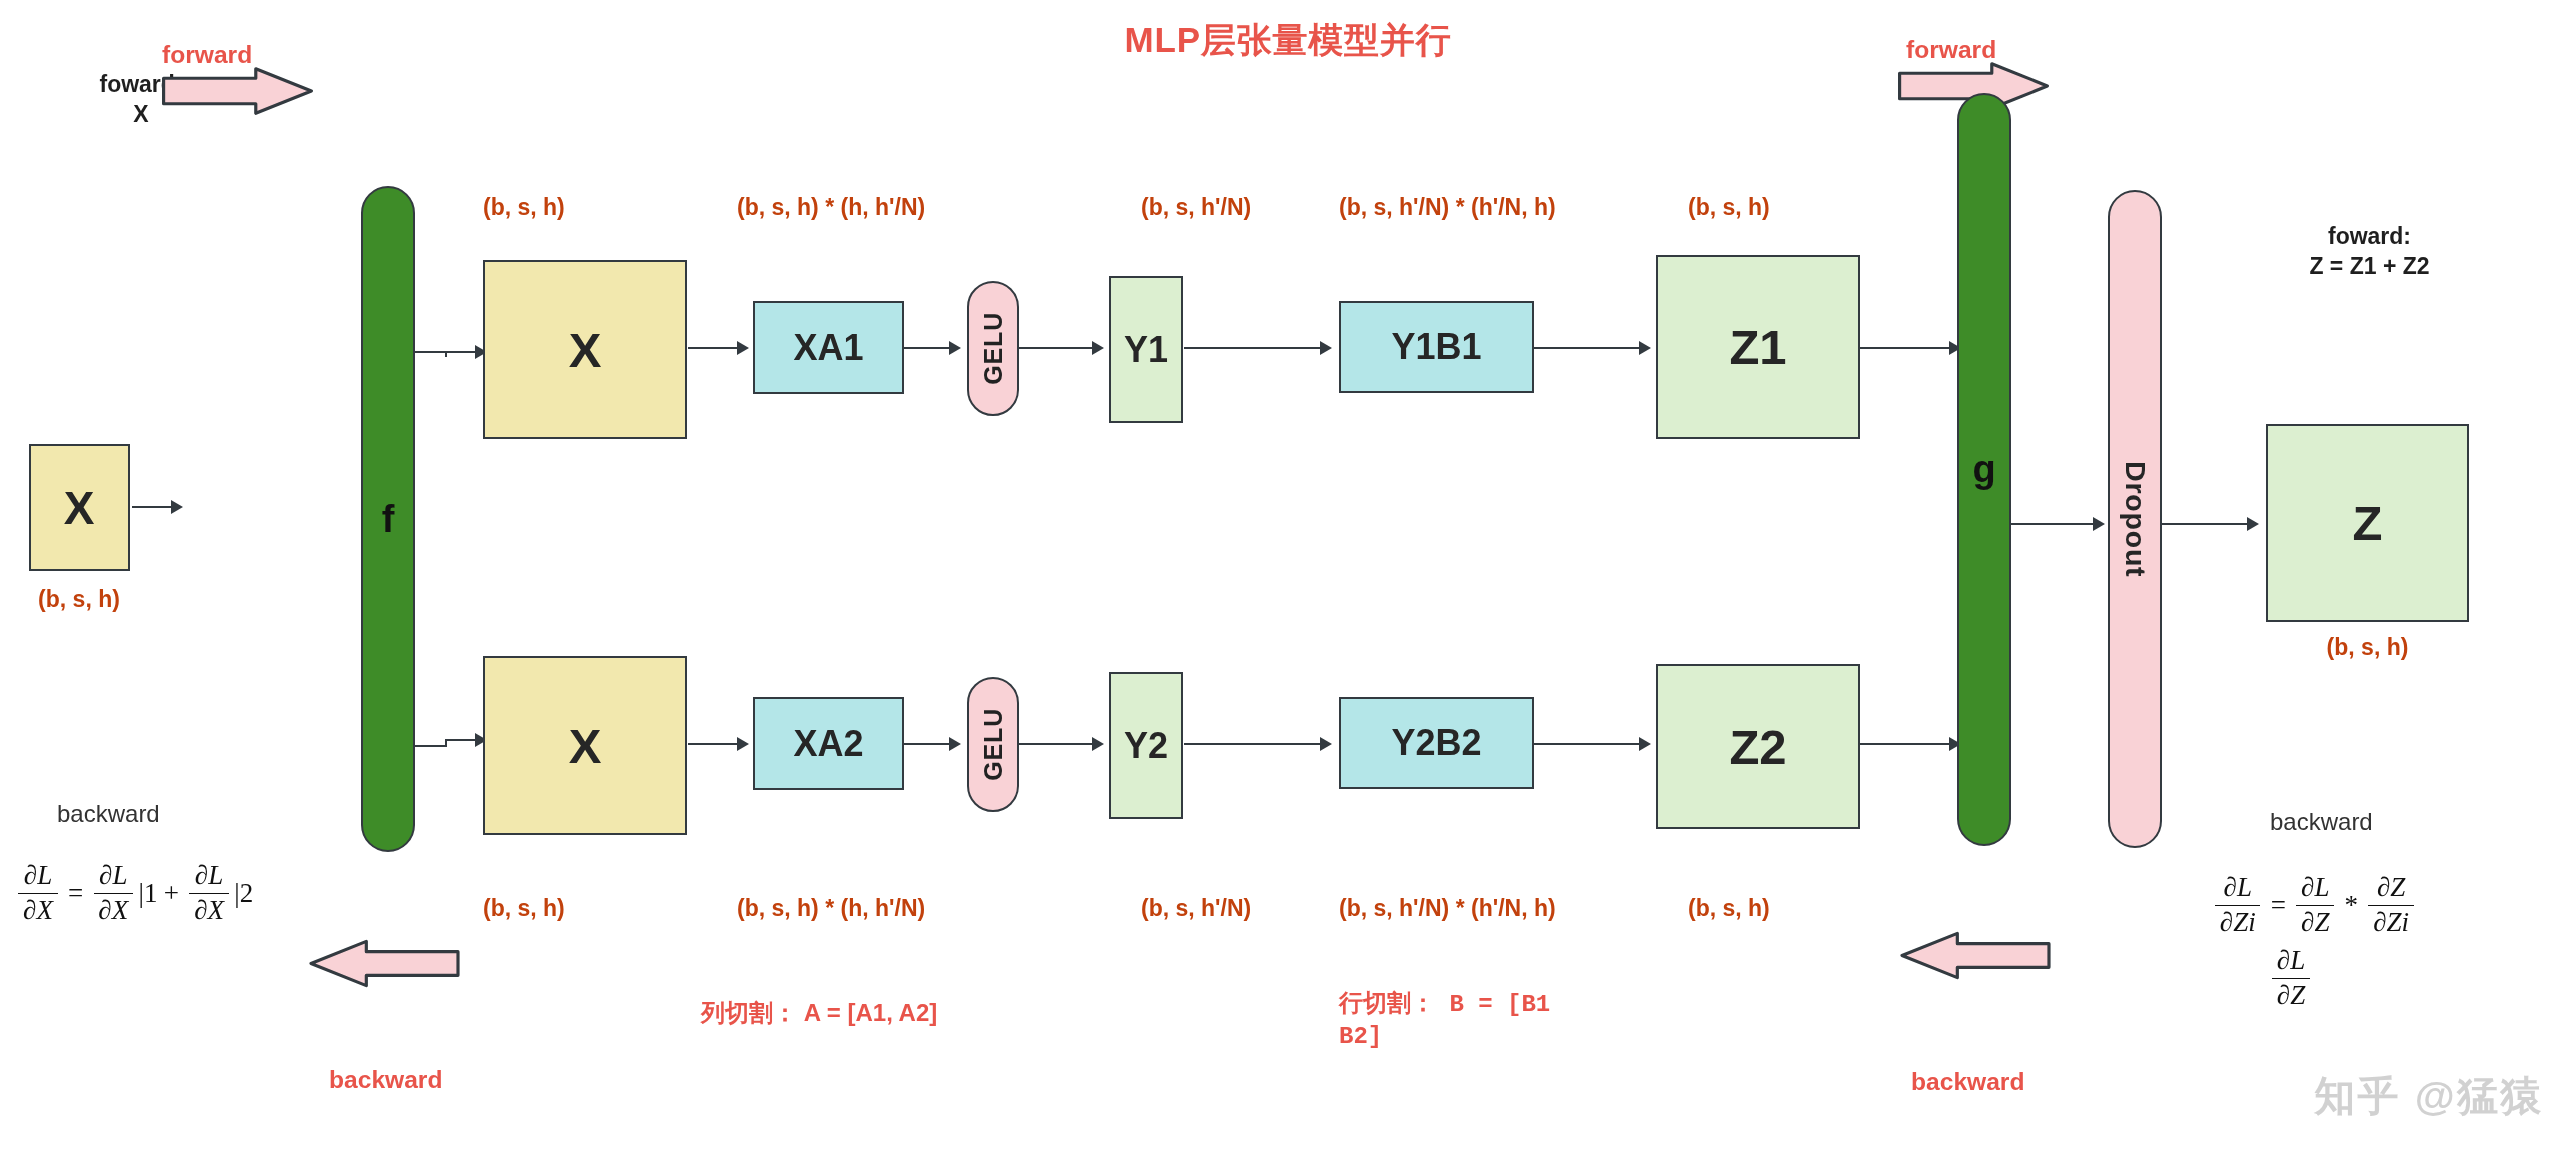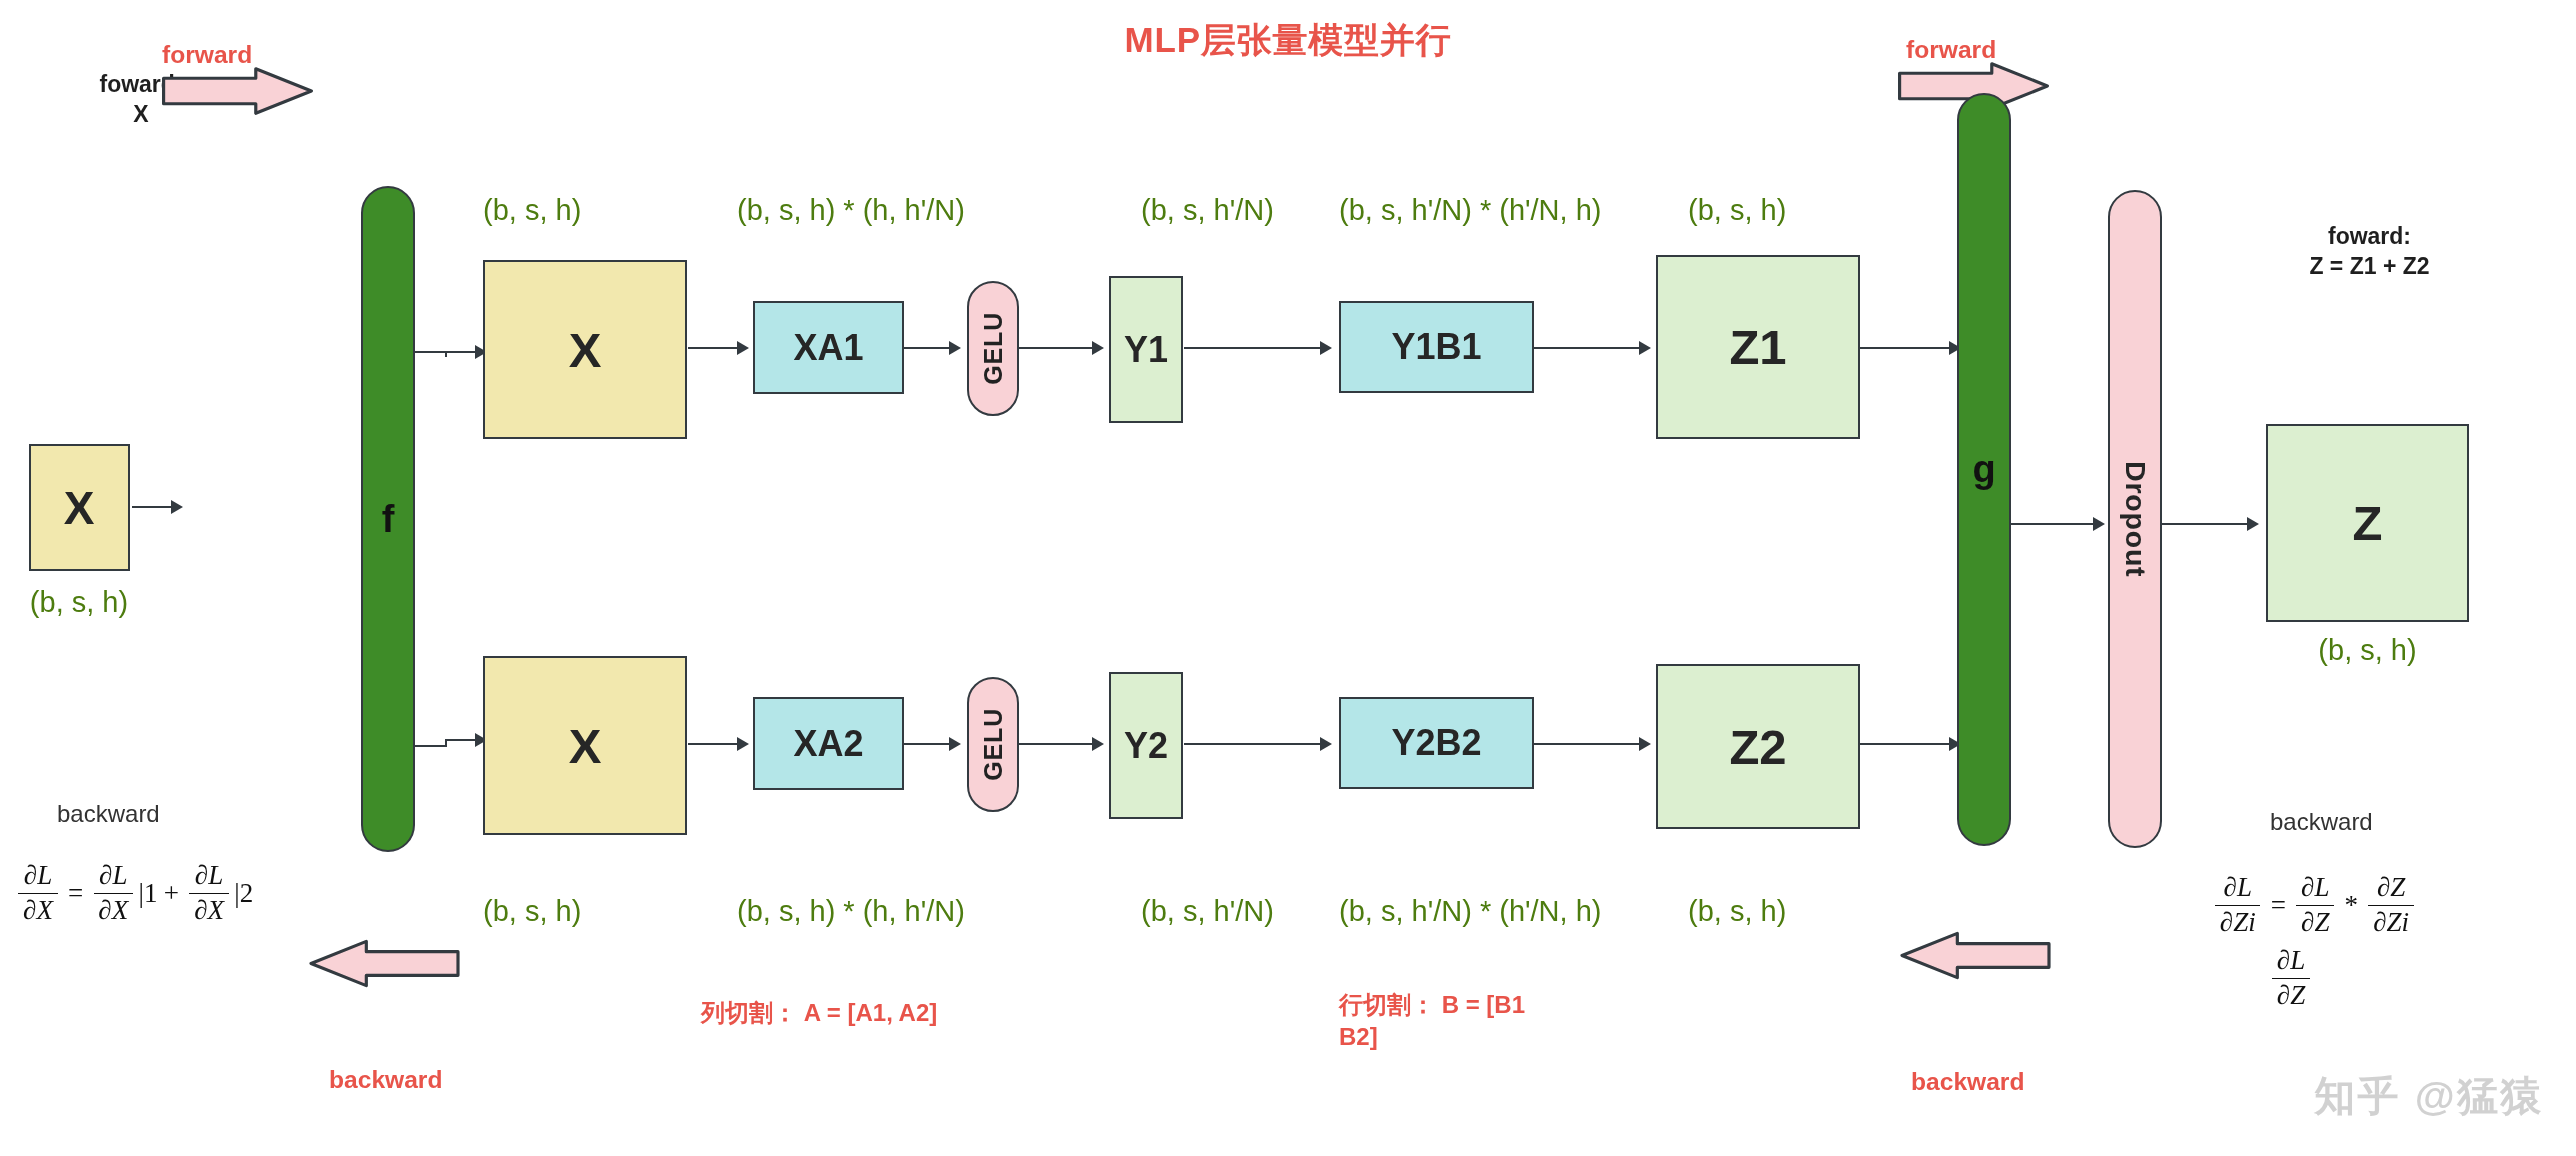--- a/index.html
+++ b/index.html
@@ -16,21 +16,21 @@
   .blue{background:#b4e6e8;}
   .green{background:#dcefd0;}
   .pill{box-sizing:border-box;border:2.4px solid #333a40;background:#f9d2d6;
         border-radius:48px;display:flex;align-items:center;justify-content:center;}
   .bar{box-sizing:border-box;border:2.4px solid #333a40;background:#3e8c28;
        border-radius:32px;display:flex;align-items:center;justify-content:center;
        color:#111;font-weight:700;}
   .vtext-up{writing-mode:vertical-rl;transform:rotate(180deg);}
   .vtext-dn{writing-mode:vertical-rl;}
   
-  .dim{font-size:29px;font-weight:400;color:#4d7c0f;white-space:nowrap;}
+  .dim{font-size:23px;font-weight:700;color:#c2410c;white-space:nowrap;}
   .note{font-size:23px;font-weight:700;color:#1f1f1f;white-space:pre-line;line-height:1.3;}
   .red{color:#e8544a;font-size:24.6px;font-weight:700;white-space:nowrap;}
   .bw{font-size:24px;color:#333;white-space:nowrap;}
   .split{font-size:24px;font-weight:700;color:#e8544a;white-space:pre-line;line-height:1.35;}
   
   .math{font-family:"Liberation Serif","DejaVu Serif",serif;font-style:italic;
         color:#111;white-space:nowrap;display:flex;align-items:center;}
   .frac{display:inline-flex;flex-direction:column;align-items:center;
         vertical-align:middle;margin:0 4px;}
   .frac .num{padding:0 4.8px 1.6px 4.8px;}
@@ -166,21 +166,21 @@
 <div class="abs ln" style="left:1860px;top:743px;width:97px;"></div>
 <div class="abs ah" style="left:1949px;top:737px;"></div>
 
 <div class="abs dim" style="left:483px;top:895px;">(b, s, h)</div>
 <div class="abs dim" style="left:737px;top:895px;">(b, s, h) * (h, h'/N)</div>
 <div class="abs dim" style="left:1141px;top:895px;">(b, s,  h'/N)</div>
 <div class="abs dim" style="left:1339px;top:895px;">(b, s, h'/N) * (h'/N, h)</div>
 <div class="abs dim" style="left:1688px;top:895px;">(b, s, h)</div>
 
 <div class="abs split" style="left:701px;top:997px;">列切割： A = [A1, A2]</div>
-<div class="abs split" style="left:1339px;top:989px;">行切割： B = [B1
+<div class="abs split" style="left:1339px;top:989px;font-family:Liberation Mono, monospace;">行切割： B = [B1
                     B2]</div>
 
 <div class="abs red" style="left:1906px;top:36px;">forward</div>
 
 <svg class="abs bigarrow" style="left:1898px;top:62px;" width="151" height="48" viewBox="0 0 190 60">
   <polygon points="2,14 118,14 118,2 188,30 118,58 118,46 2,46" fill="#f9d2d6" stroke="#333a40" stroke-width="4" stroke-linejoin="round"></polygon>
 </svg>
 
 <div class="abs bar" style="left:1957px;top:93px;width:54px;height:753px;font-size:38px;">
   <span>g</span>

